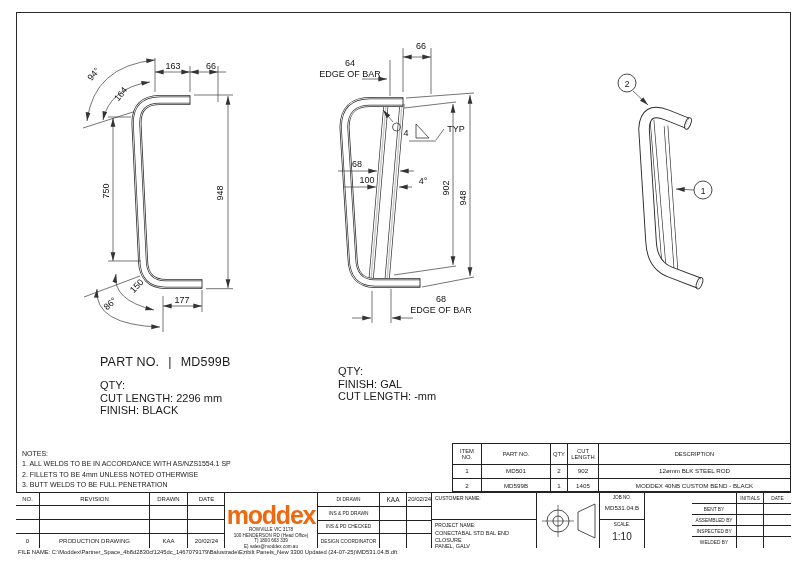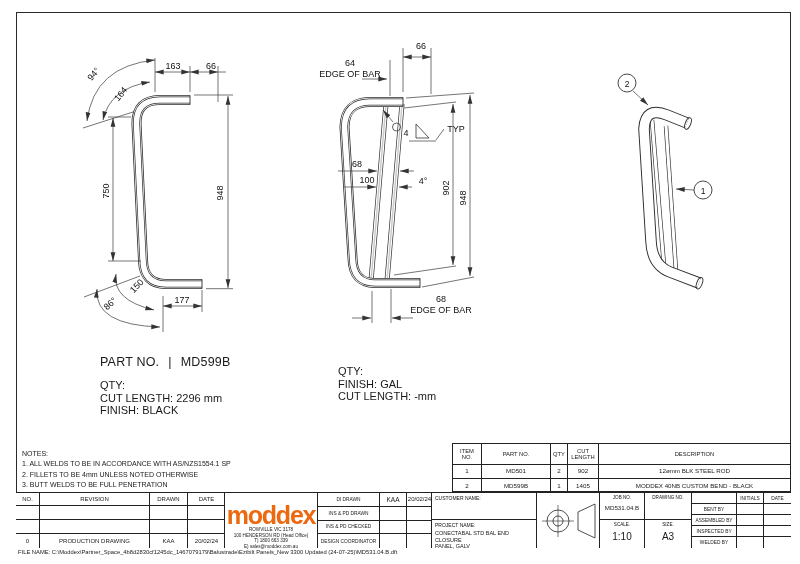--- a/index.html
+++ b/index.html
@@ -318,29 +318,20 @@
       <div class="half ctr">
         <div class="lbl" style="font-size:4.6px;">JOB NO.</div>
         <div class="midval">MD531.04.B</div>
       </div>
       <div class="half2 ctr">
         <div class="lbl" style="font-size:4.6px;">SCALE.</div>
         <div class="bigval">1:10</div>
       </div>
     </div>
 
-    <div class="tbsec" style="left:629px;width:47px;text-align:center;">
-      <div class="half ctr">
-        <div class="lbl" style="font-size:4.6px;">DRAWING NO.</div>
-      </div>
-      <div class="half2 ctr">
-        <div class="lbl" style="font-size:4.6px;">SIZE.</div>
-        <div class="bigval">A3</div>
-      </div>
-    </div>
 
     <div class="tbsec qa" style="left:676px;width:99px;border-right:none;">
       <div></div>
       <div>INITIALS</div>
       <div>DATE</div>
       <div>BENT BY</div>
       <div></div>
         <div></div>
       <div>ASSEMBLED BY</div>
       <div></div>

